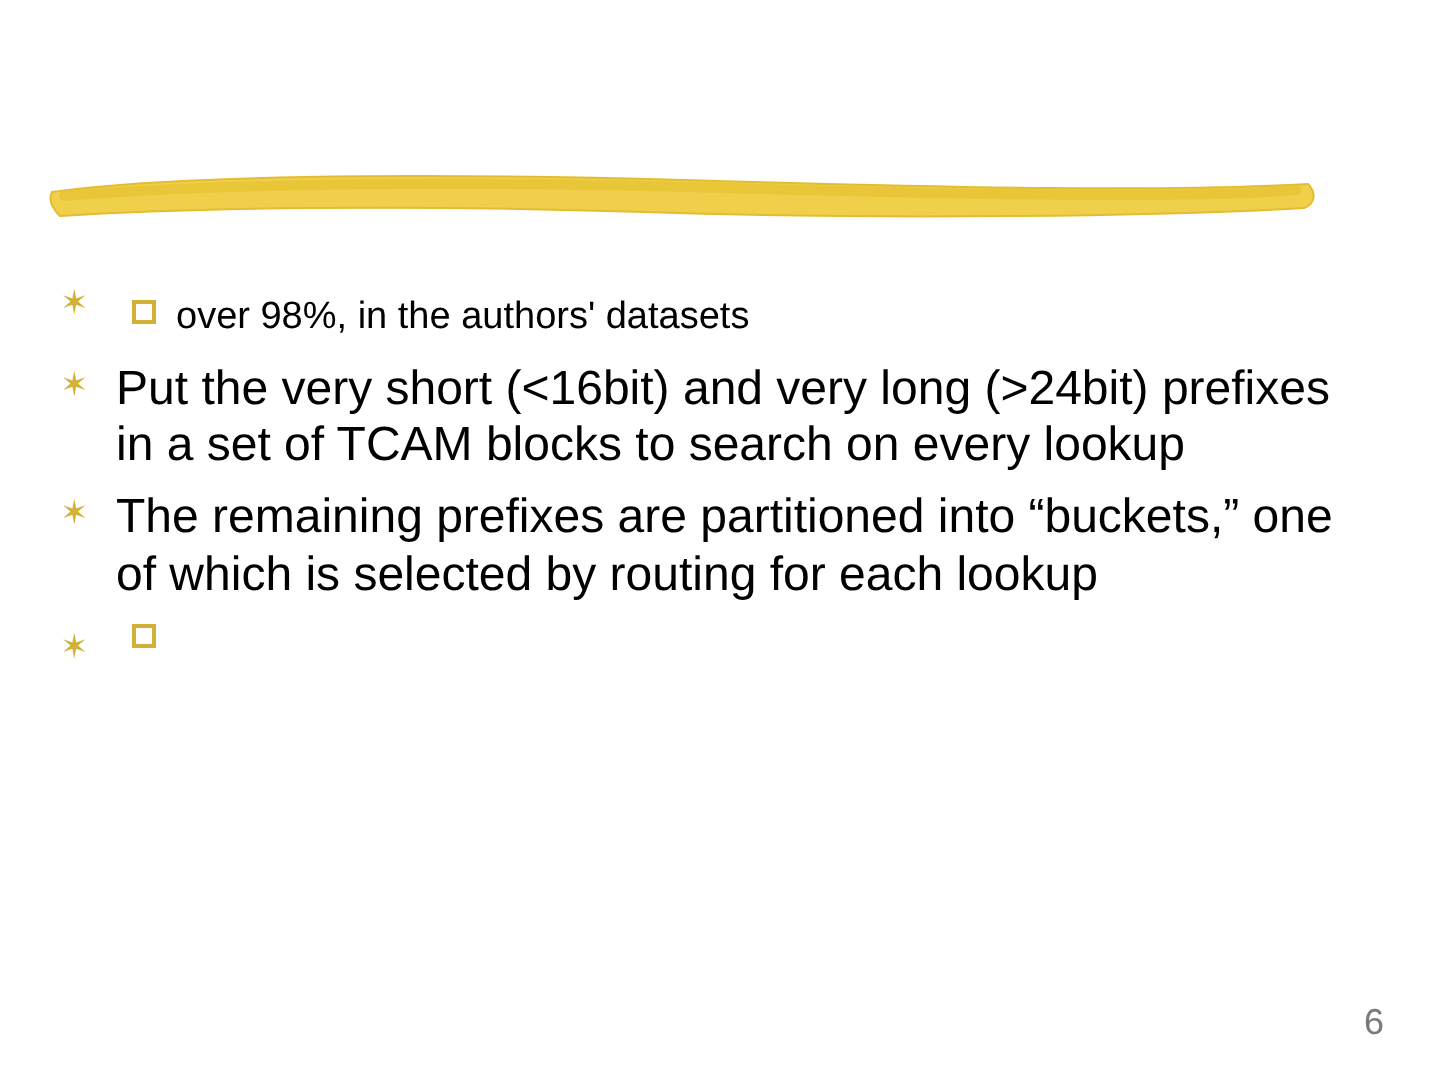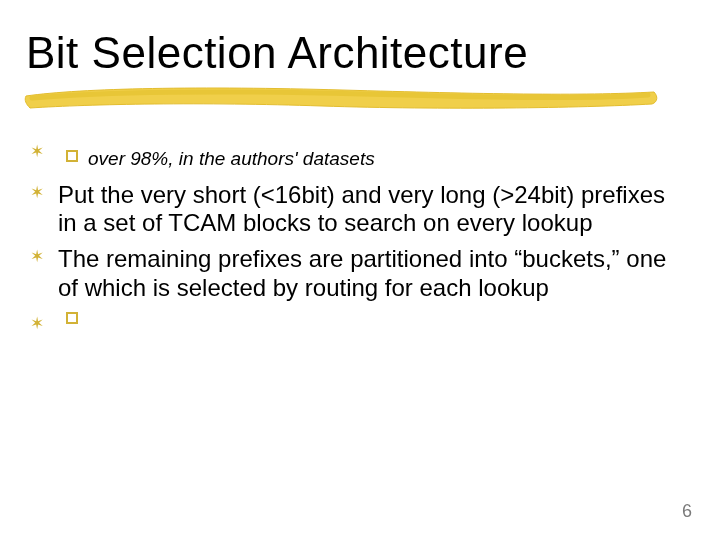--- a/index.html
+++ b/index.html
@@ -62,21 +62,20 @@
     font-family: "Zapf Dingbats", "Segoe UI Symbol", sans-serif;
     font-size: 17px;
     color: #d2b236;
   }
   .bullet2 {
     position: relative;
     padding-left: 58px;
     font-size: 19px;
     line-height: 1.2;
     margin-bottom: 10px;
-    font-style: italic;
   }
   .bullet2 .marker {
     position: absolute;
     left: 36px;
     top: 2px;
     width: 12px;
     height: 12px;
     border: 2px solid #d2b236;
     box-sizing: border-box;
     background: transparent;
@@ -87,23 +86,20 @@
     bottom: 18px;
     font-size: 18px;
     color: #7a7a7a;
   }
 </style>
 </head>
 <body>
 
 <div class="slide">
 
-  <div class="title-wrap">
-    <h1 class="title">Bit Selection Architecture</h1>
-  </div>
 
   <svg class="underline-stroke" viewBox="0 0 640 30" preserveAspectRatio="none">
     <path d="M4 12 C 60 4, 180 2, 320 6 C 460 10, 560 12, 632 8 C 636 12, 636 18, 630 20 C 560 24, 420 26, 300 22 C 180 18, 70 20, 8 24 C 4 20, 2 16, 4 12 Z" fill="#f0cf4a" stroke="#e3bd2f" stroke-width="1"></path>
     <path d="M10 14 C 80 8, 200 6, 340 10 C 480 14, 580 15, 626 11" fill="none" stroke="#e8c637" stroke-width="5" stroke-linecap="round"></path>
   </svg>
 
   <div class="content">
 
     <div class="bullet1">
       <span class="marker">✶</span>

